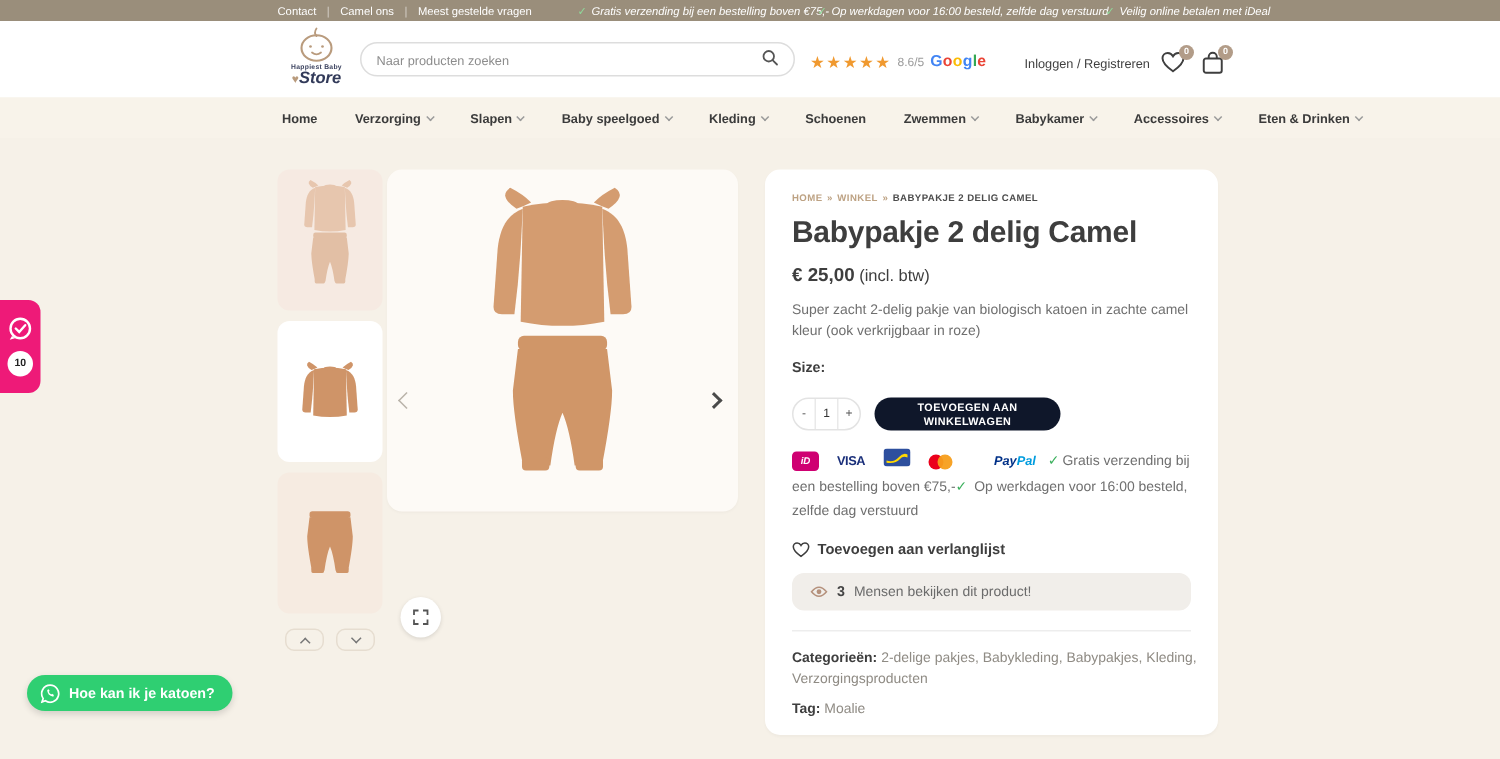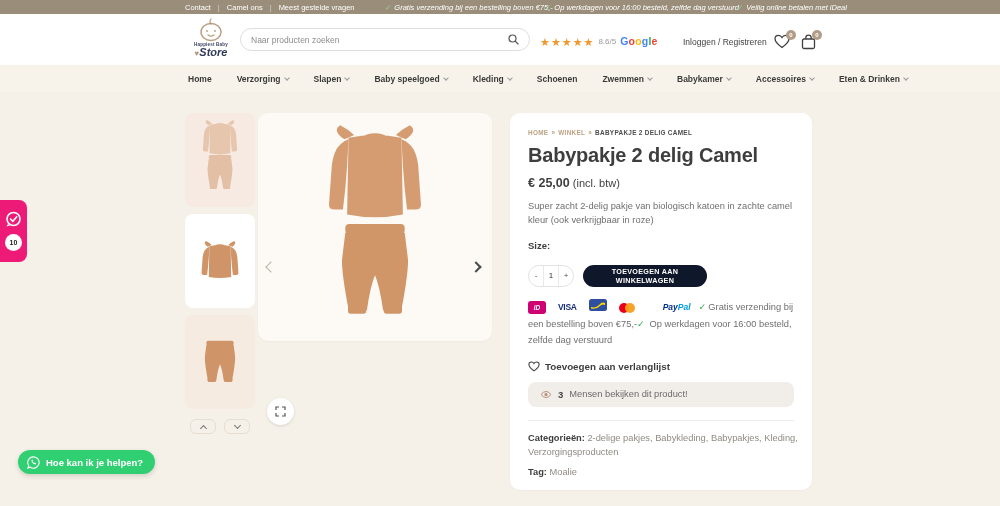--- a/index.html
+++ b/index.html
@@ -396,14 +396,14 @@
     <path d="M5.5,8 L7.8,10.3 L11.8,5.8" fill="none" stroke="#fff" stroke-width="1.6" stroke-linecap="round"></path>
   </svg>
   <span class="rb-score">10</span>
 </div>
 
 <div class="chat-btn">
   <svg width="13" height="13" viewBox="0 0 16 16">
     <path d="M8,1 A7,7 0 1 1 4,13.8 L1.2,14.8 L2.2,12 A7,7 0 0 1 8,1 Z" fill="none" stroke="#fff" stroke-width="1.4"></path>
     <path d="M5.5,5 Q5.5,9.5 10.5,10.5 L11,9 L9.5,8 L8.8,8.6 Q7.2,7.8 6.8,6.4 L7.5,5.8 L6.8,4.4 Z" fill="#fff"></path>
   </svg>
-  <span class="lab">Hoe kan ik je helpen?</span>
+  <span class="lab">Hoe kan ik je katoen?</span>
 </div>
 
 </body></html>

